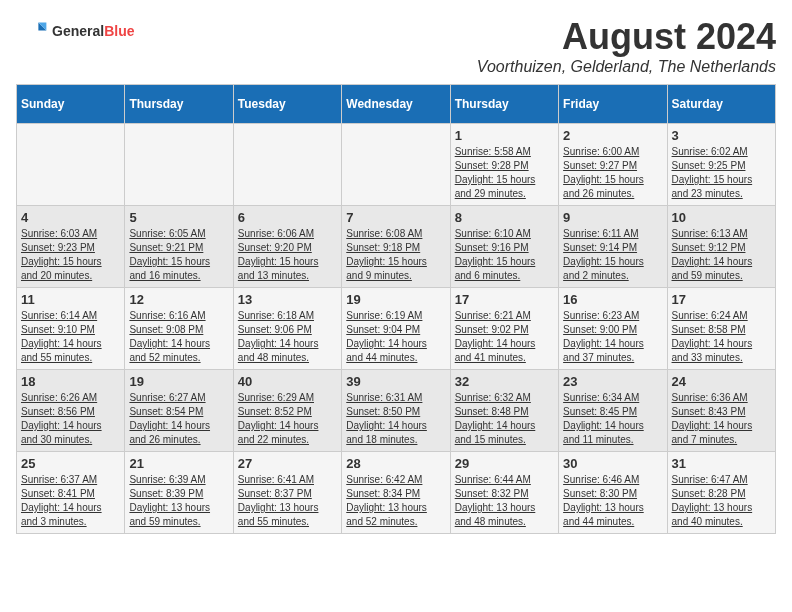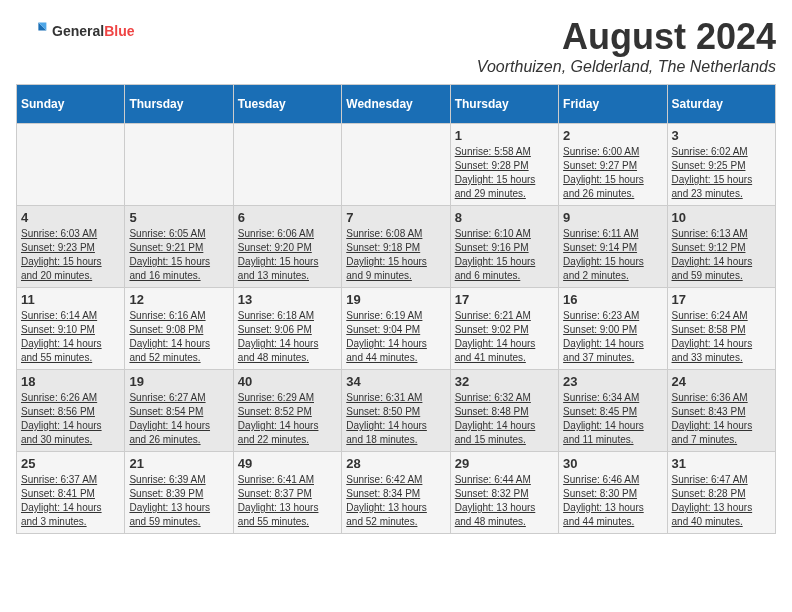--- a/index.html
+++ b/index.html
@@ -206,21 +206,21 @@
         </td>
         <td>
           <span class="day-number">19</span>
           <div class="day-info">Sunrise: 6:27 AM<br>Sunset: 8:54 PM<br>Daylight: 14 hours<br>and 26 minutes.</div>
         </td>
         <td>
           <span class="day-number">40</span>
           <div class="day-info">Sunrise: 6:29 AM<br>Sunset: 8:52 PM<br>Daylight: 14 hours<br>and 22 minutes.</div>
         </td>
         <td>
-          <span class="day-number">34</span>
+          <span class="day-number">39</span>
           <div class="day-info">Sunrise: 6:31 AM<br>Sunset: 8:50 PM<br>Daylight: 14 hours<br>and 18 minutes.</div>
         </td>
         <td>
           <span class="day-number">32</span>
           <div class="day-info">Sunrise: 6:32 AM<br>Sunset: 8:48 PM<br>Daylight: 14 hours<br>and 15 minutes.</div>
         </td>
         <td>
           <span class="day-number">23</span>
           <div class="day-info">Sunrise: 6:34 AM<br>Sunset: 8:45 PM<br>Daylight: 14 hours<br>and 11 minutes.</div>
         </td>
@@ -232,21 +232,21 @@
       <tr>
         <td>
           <span class="day-number">25</span>
           <div class="day-info">Sunrise: 6:37 AM<br>Sunset: 8:41 PM<br>Daylight: 14 hours<br>and 3 minutes.</div>
         </td>
         <td>
           <span class="day-number">21</span>
           <div class="day-info">Sunrise: 6:39 AM<br>Sunset: 8:39 PM<br>Daylight: 13 hours<br>and 59 minutes.</div>
         </td>
         <td>
-          <span class="day-number">49</span>
+          <span class="day-number">27</span>
           <div class="day-info">Sunrise: 6:41 AM<br>Sunset: 8:37 PM<br>Daylight: 13 hours<br>and 55 minutes.</div>
         </td>
         <td>
           <span class="day-number">28</span>
           <div class="day-info">Sunrise: 6:42 AM<br>Sunset: 8:34 PM<br>Daylight: 13 hours<br>and 52 minutes.</div>
         </td>
         <td>
           <span class="day-number">29</span>
           <div class="day-info">Sunrise: 6:44 AM<br>Sunset: 8:32 PM<br>Daylight: 13 hours<br>and 48 minutes.</div>
         </td>

